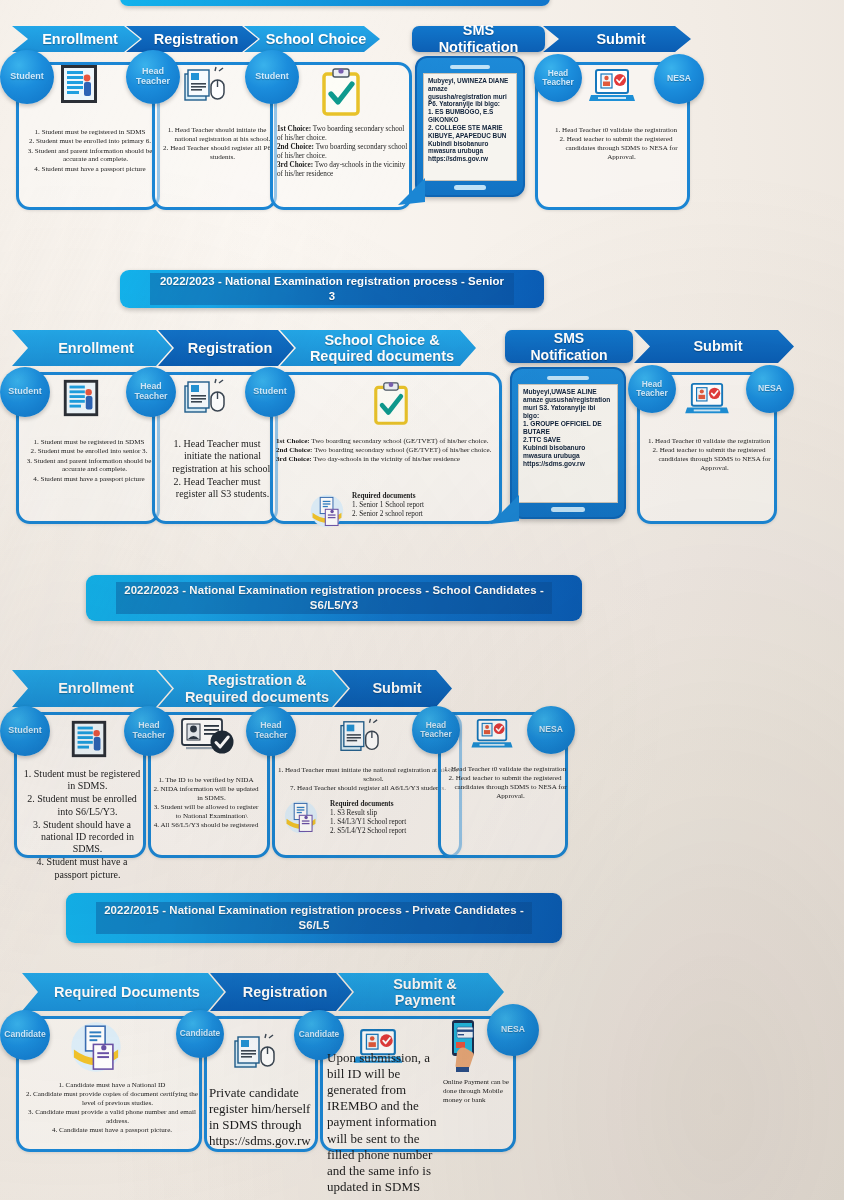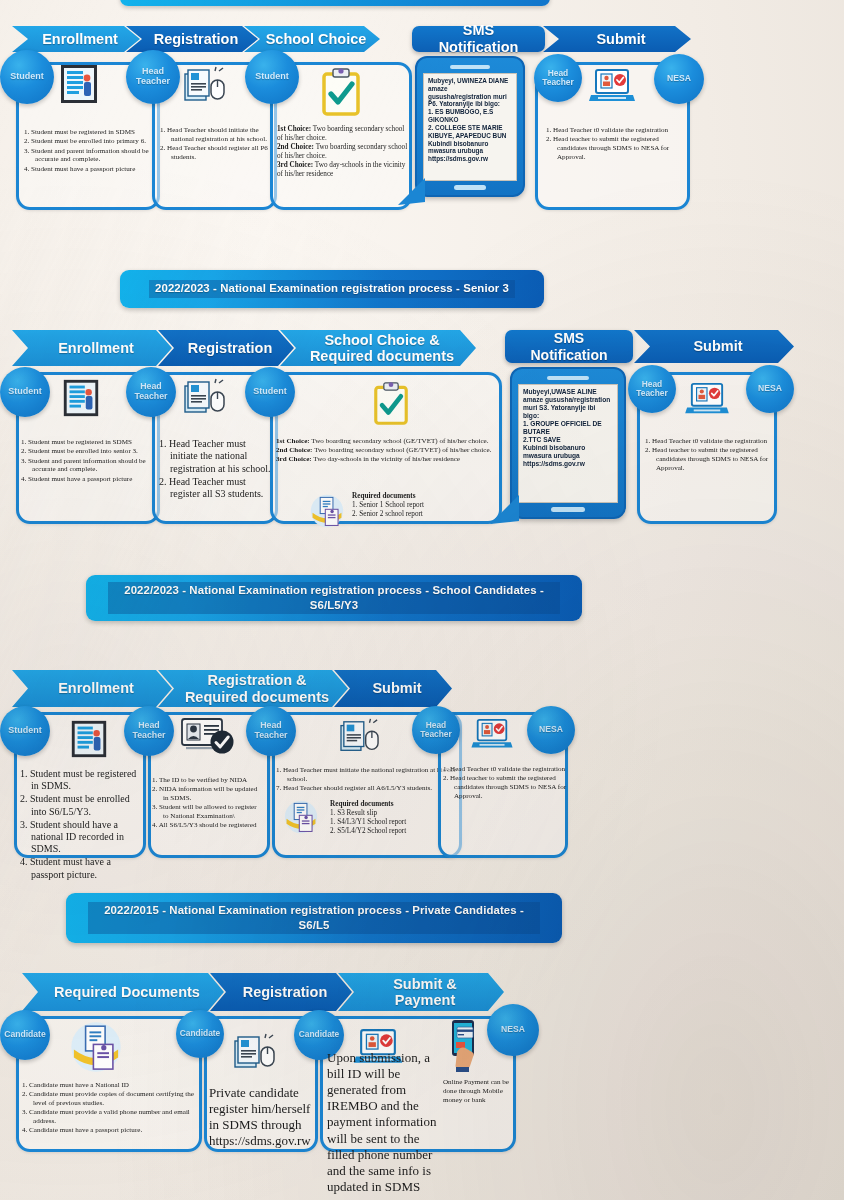--- a/index.html
+++ b/index.html
@@ -21,21 +21,21 @@
     mix-blend-mode:multiply; opacity:.85;
   }
 
   
   .banner{
     position:absolute;
     border-radius:9px;
     background:linear-gradient(100deg,#12b3ec 0%, #18a5e8 22%, #1175cb 62%, #0a5cb5 100%);
     box-shadow:0 2px 5px rgba(0,0,0,.22);
     display:flex; align-items:center; justify-content:center;
-    padding:6px 22px;
+    padding:6px 30px;
   }
   .banner span{
     color:#ffffff; font-weight:bold; text-align:center; line-height:1.35;
     letter-spacing:.1px;
     background:rgba(10,70,140,.38);
     padding:1px 6px;
     text-shadow:0 1px 1px rgba(0,0,0,.28);
   }
 
   
@@ -80,21 +80,21 @@
   }
 
   
   .body-txt{
     position:absolute;
     font-family:"Liberation Serif", serif;
     color:#1c1c1c; line-height:1.24;
   }
   .body-txt b{ font-weight:bold; }
   .body-txt .ol{ margin:0; padding:0; list-style:none; }
-  .body-txt .ol li{ text-indent:-11px; padding-left:11px; margin-bottom:.5px; }
+  .body-txt .ol li{ text-indent:-11px; padding-left:11px; margin-bottom:.5px;text-align:center; }
 
   
   .phone{
     position:absolute; border-radius:12px;
     background:linear-gradient(180deg,#1d8ad8,#1273c4);
     border:2px solid #0e65b4;
     box-shadow:0 2px 5px rgba(0,0,0,.25);
     display:flex; flex-direction:column; align-items:center;
     padding:5px 6px;
   }

